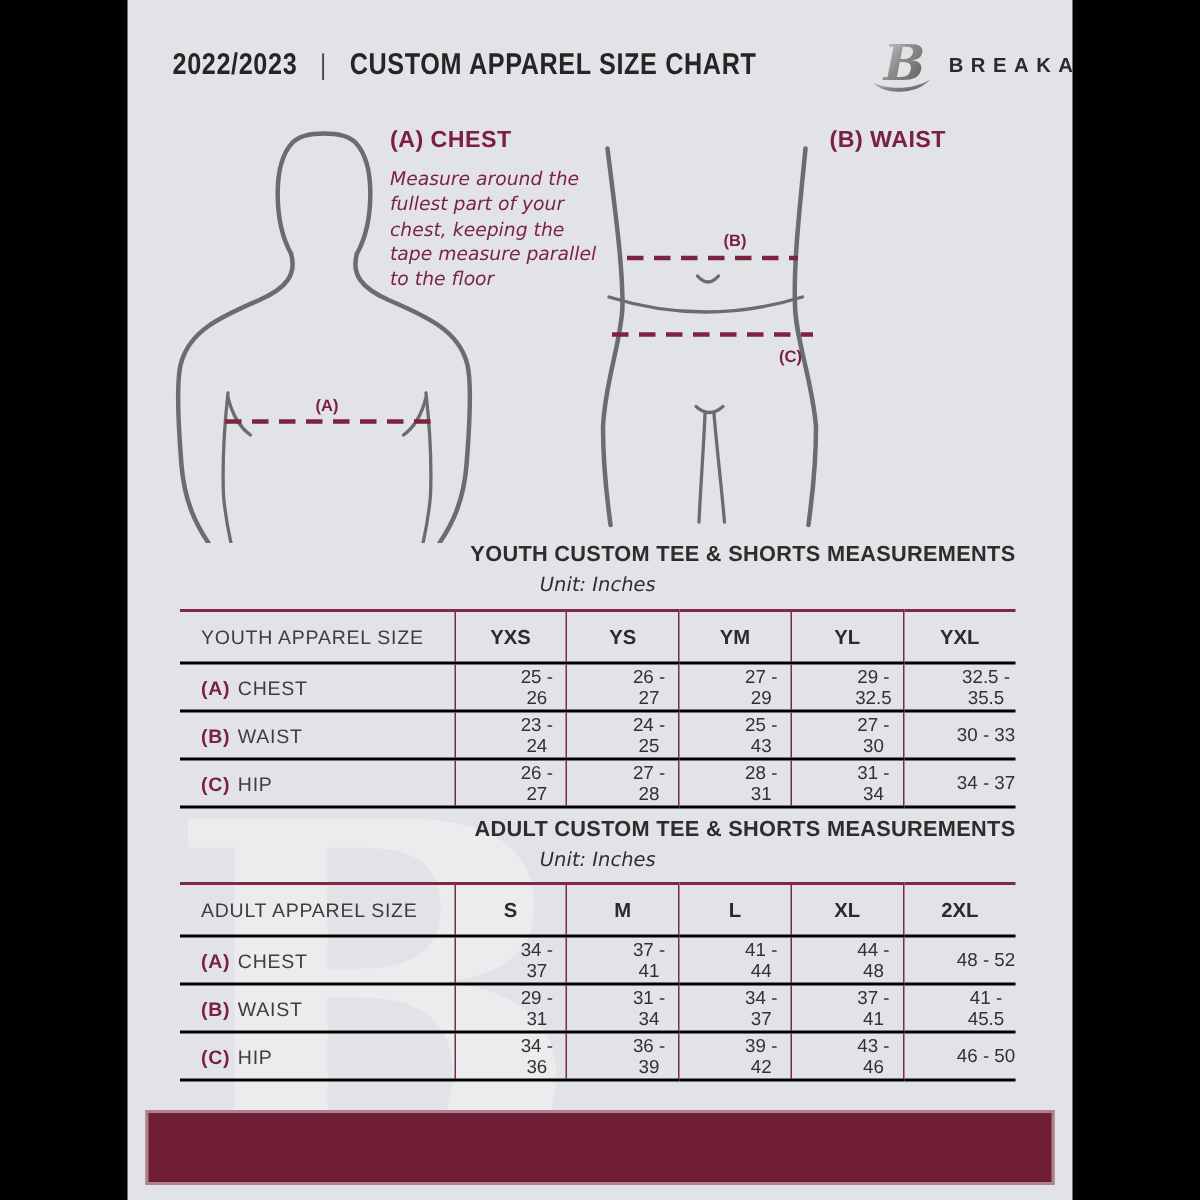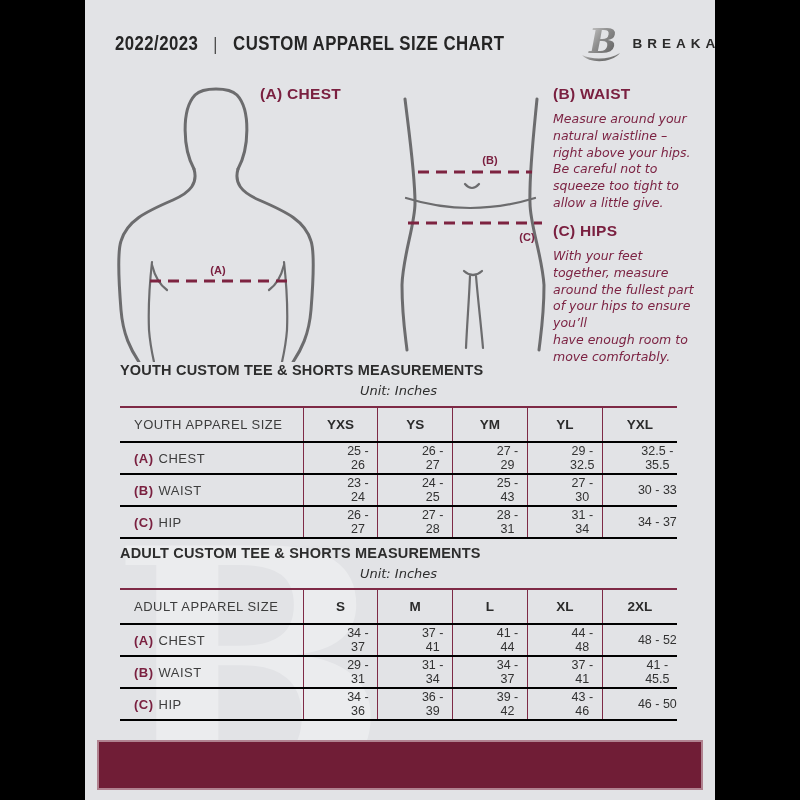--- a/index.html
+++ b/index.html
@@ -24,21 +24,21 @@
 
   
   .fig{position:absolute;z-index:1;}
   .guide-block{position:absolute;width:160px;z-index:2;}
   .guide-heading{font-size:15.5px;font-weight:bold;color:#7a2040;letter-spacing:.3px;
        margin:0 0 8px 0;}
   .guide-body{font-size:12.5px;font-style:italic;color:#7c2343;line-height:1.34;
        white-space:pre-line;font-family:"DejaVu Sans", sans-serif;}
 
   
-  .tbl-title{position:absolute;left:35px;width:557px;text-align:left;font-weight:bold;
+  .tbl-title{position:absolute;left:35px;width:557px;text-align:right;font-weight:bold;
        font-size:14.5px;color:#2d2d2d;letter-spacing:.2px;z-index:2;}
   .tbl-unit{position:absolute;left:35px;width:557px;text-align:center;font-style:italic;
        font-size:13px;font-weight:500;color:#2e2e2e;z-index:2;
        font-family:"DejaVu Sans", sans-serif;}
   table.size{position:absolute;left:35px;width:557px;border-collapse:collapse;
        table-layout:fixed;z-index:2;}
   table.size col.c0{width:183px;}
   table.size th, table.size td{border-top:2px solid #7e2a46;border-bottom:2px solid #000000;
        padding:0;background:transparent;}
   table.size th + th, table.size td + td{border-left:1.5px solid #7e2a46;margin-top:33px;}
@@ -112,42 +112,31 @@
     <path class="body-line-thin" d="M 77,191 C 76,215 74,240 73,263"></path>
     <path class="body-line-thin" d="M 83,191 C 85,215 88,240 90,263"></path>
     <path class="dash-line" d="M 25,87 H 139"></path>
     <path class="dash-line" d="M 15,138 H 149"></path>
     <text class="marker-text" x="97" y="79" text-anchor="middle">(B)</text>
     <text class="marker-text" x="134" y="156" text-anchor="middle">(C)</text>
   </svg>
 
   <div class="guide-block" style="left:175px;top:85px">
     <p class="guide-heading">(A) CHEST</p>
+    <div class="guide-body">Measure around the
+fullest part of your
+chest, keeping the
+tape measure parallel
+to the floor</div>
   </div>
 
   <div class="guide-block" style="left:468px;top:85px">
     <p class="guide-heading">(B) WAIST</p>
-    <div class="guide-body">Measure around your
-natural waistline –
-right above your hips.
-Be careful not to
-squeeze too tight to
-allow a little give.</div>
   </div>
 
-  <div class="guide-block" style="left:468px;top:222px">
-    <p class="guide-heading">(C) HIPS</p>
-    <div class="guide-body">With your feet
-together, measure
-around the fullest part
-of your hips to ensure
-you’ll
-have enough room to
-move comfortably.</div>
-  </div>
 
   <div class="tbl-title" style="top:362px">YOUTH CUSTOM TEE &amp; SHORTS MEASUREMENTS</div>
   <div class="tbl-unit" style="top:383px">Unit: Inches</div>
 
   <table class="size" style="top:406px">
     <colgroup>
         <col class="c0">
         <col>
         <col>
         <col>

